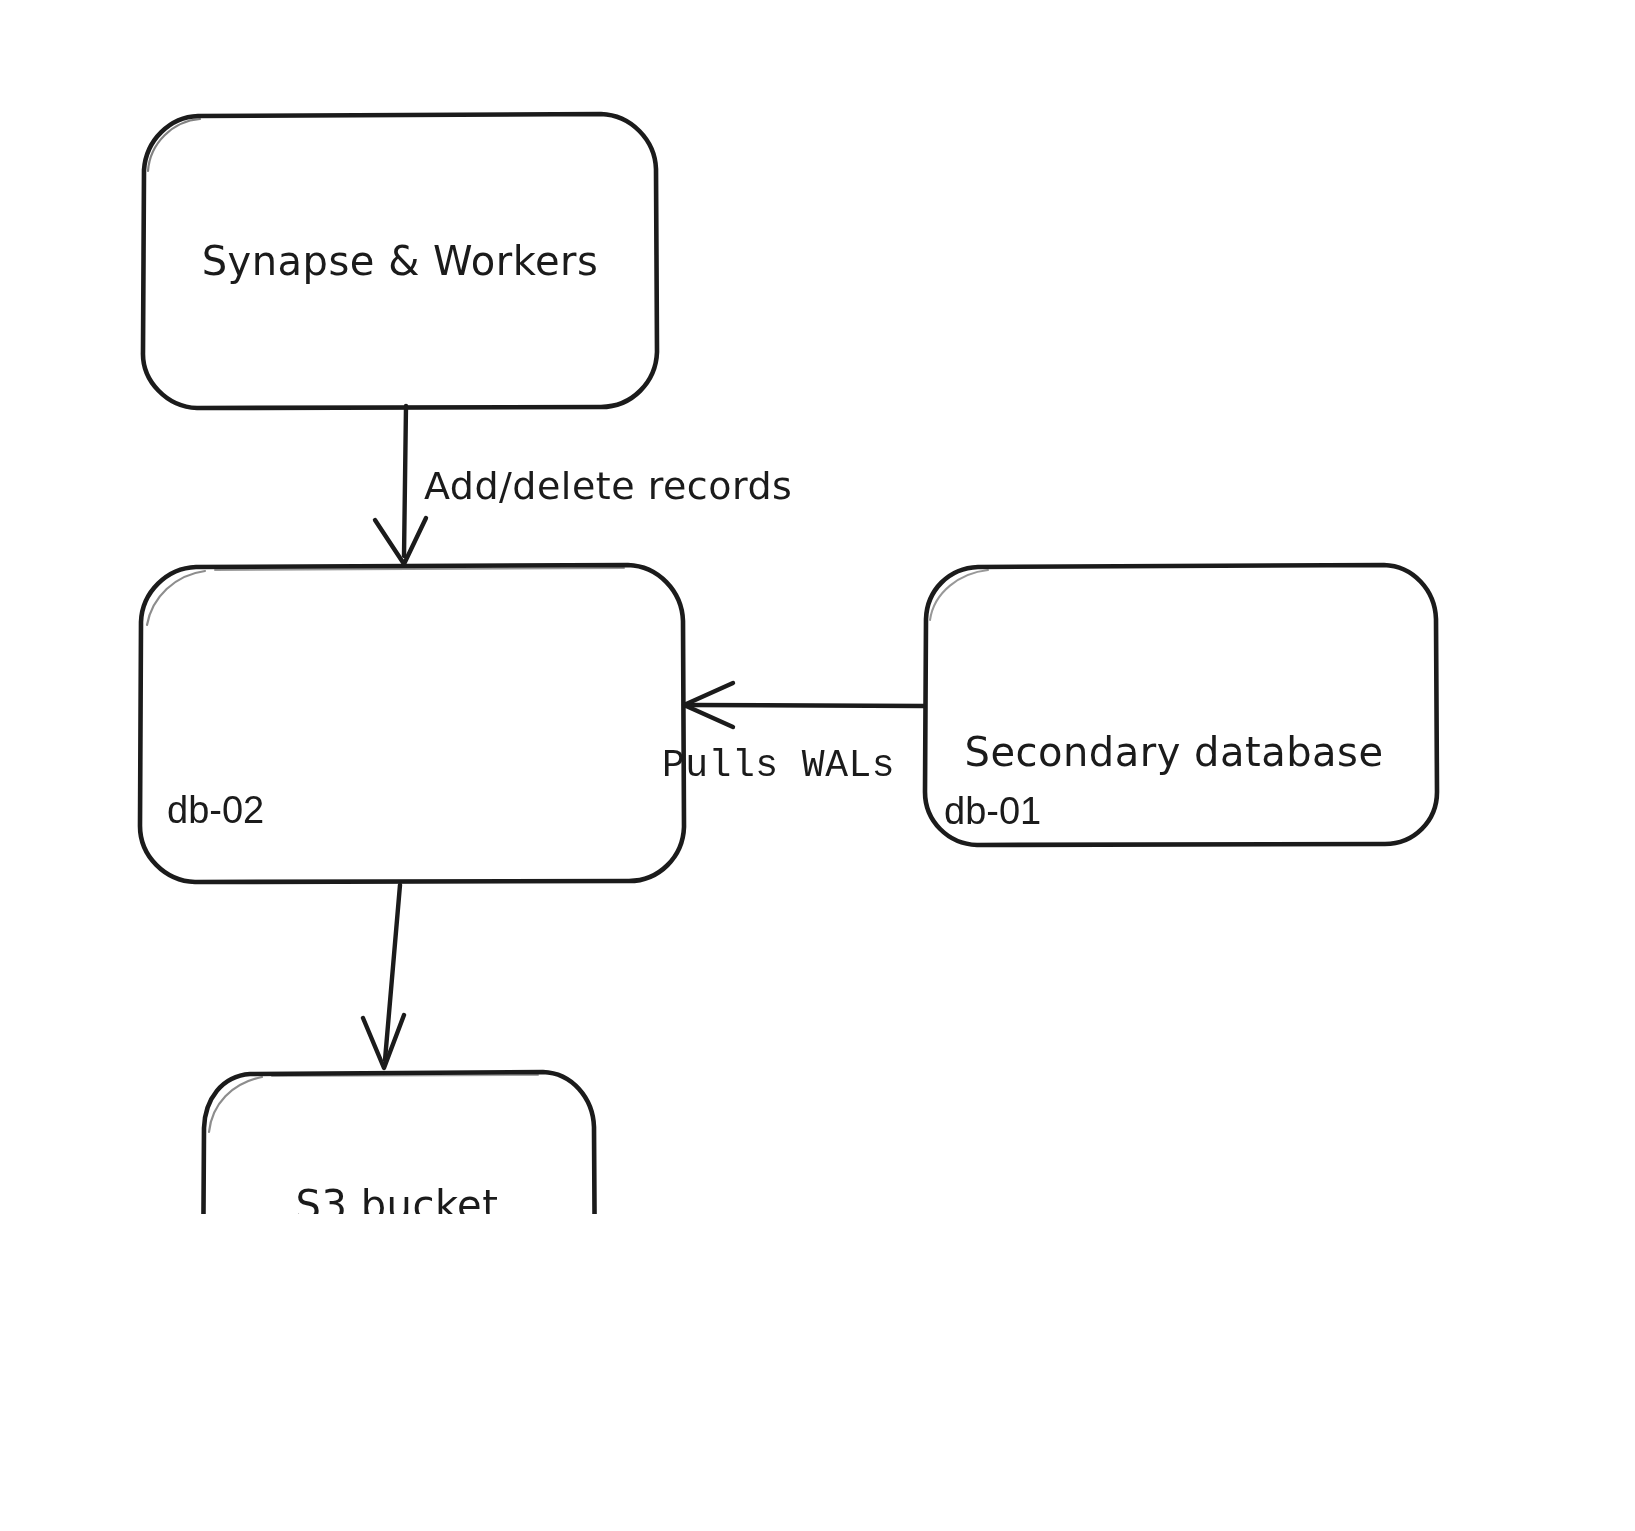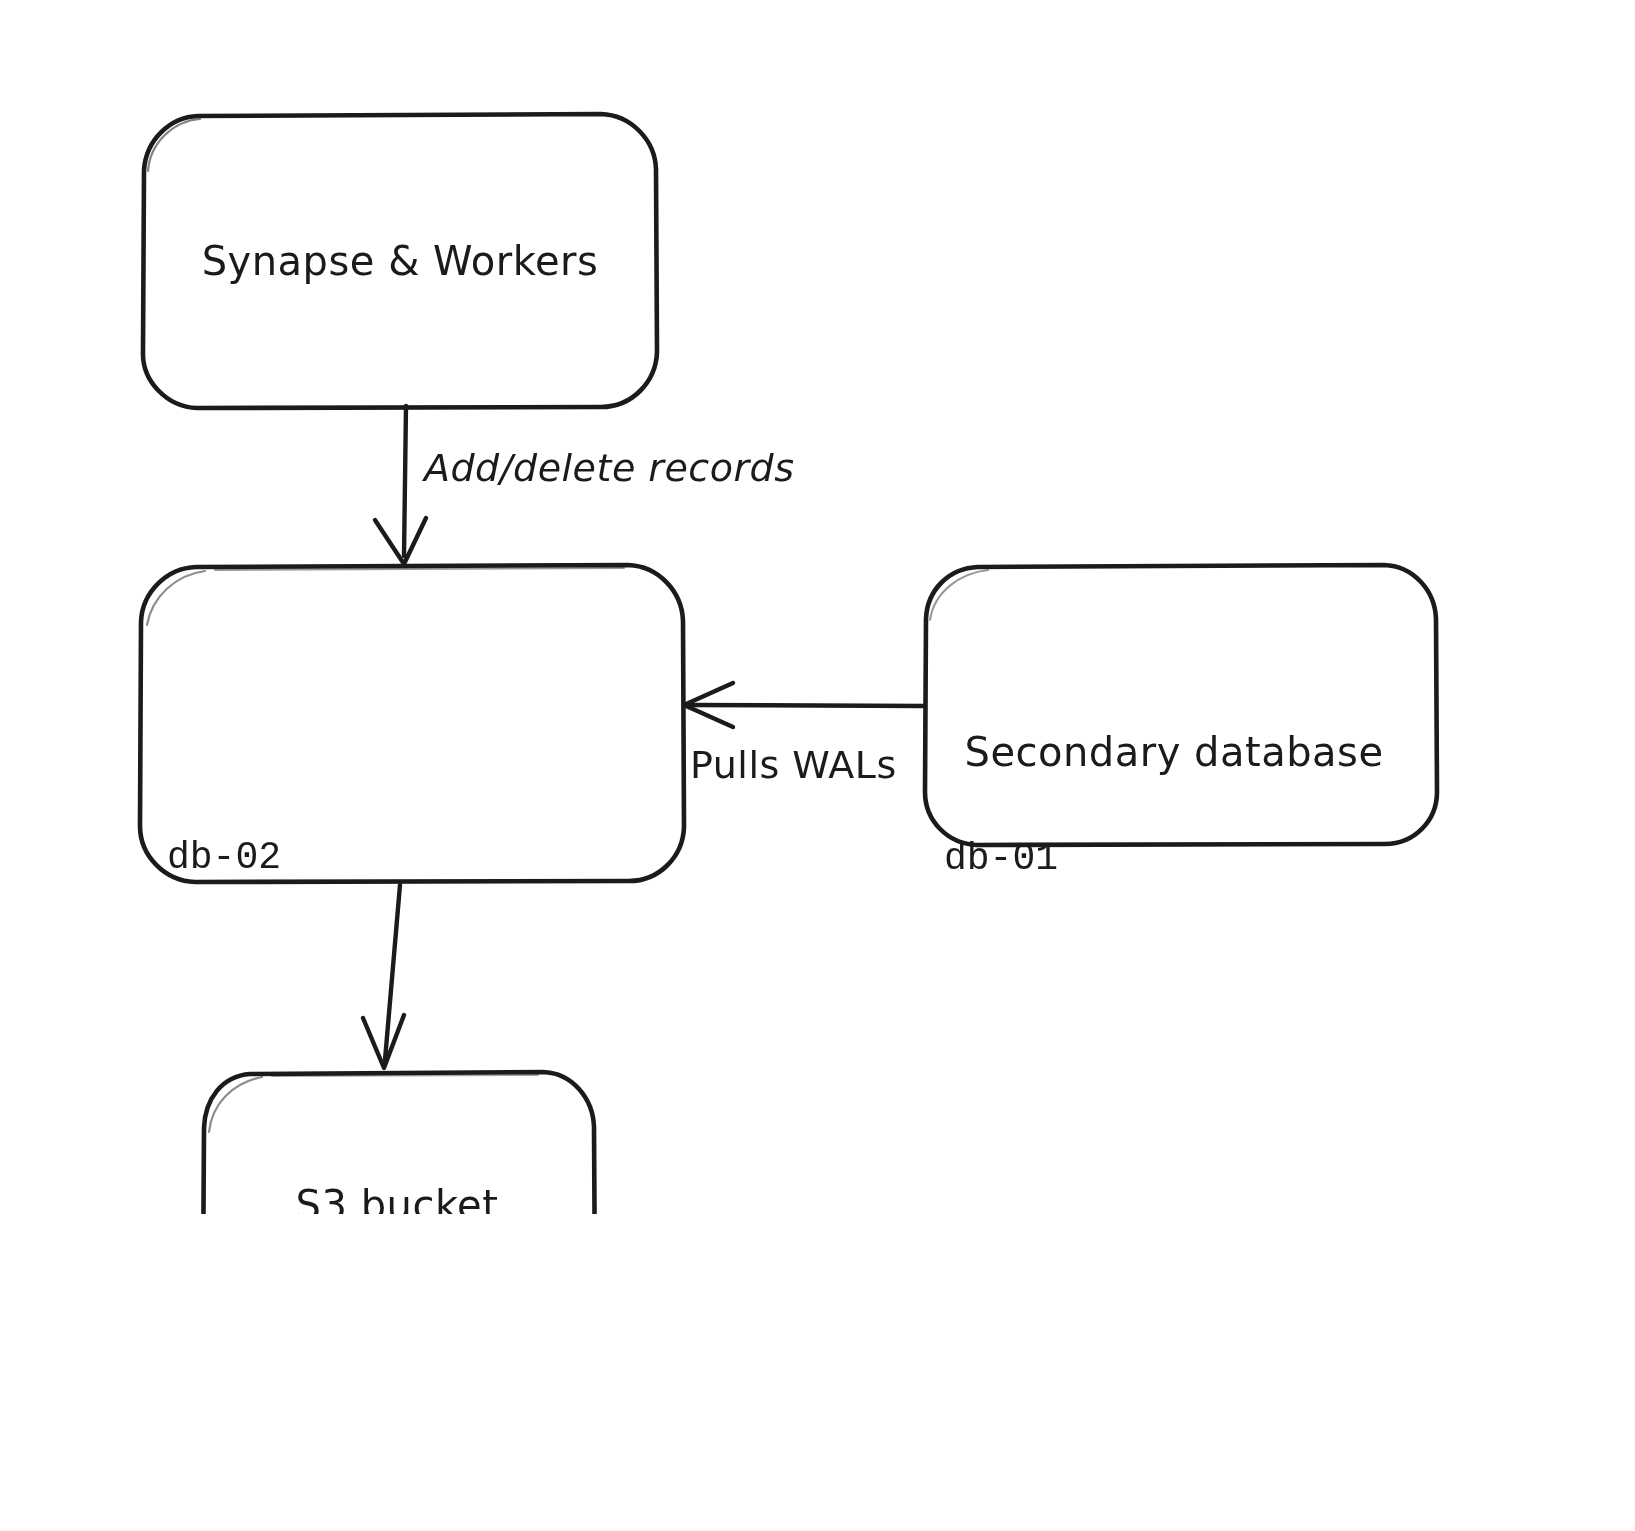--- a/index.html
+++ b/index.html
@@ -33,25 +33,24 @@
     pointer-events: none;
   }
   .node-label {
     font-family: "DejaVu Sans", sans-serif;
     font-size: 40px;
     letter-spacing: 0.5px;
     transform: translate(-50%, -50%);
     text-align: center;
   }
   .node-sublabel {
-    font-family: Liberation Mono, monospace;
+    font-family: Liberation Sans, sans-serif;
     font-size: 38px;
     letter-spacing: 0px;
     transform: translate(0, -50%);
-    margin-top: 47px;
   }
   .edge-label {
     font-family: "DejaVu Sans", sans-serif;
     font-size: 38px;
     letter-spacing: 0.5px;
     transform: translate(0, -50%);
   }
 </style>
 </head>
 <body>
@@ -136,18 +135,18 @@
 
 
   <div class="node-sublabel" style="left:167px; top:810px;">db-02</div>
 
   <div class="node-label" style="left:1174px; top:705px;margin-top:47px;">Secondary database</div>
 
   <div class="node-sublabel" style="left:944px; top:811px;">db-01</div>
 
   <div class="node-label" style="left:397px; top:1205px;">S3 bucket</div>
 
-  <div class="edge-label" style="left:424px; top:468px;font-style:italic;">Add/delete records</div>
+  <div class="edge-label" style="left:424px; top:486px;">Add/delete records</div>
 
-  <div class="edge-label" style="left:690px; top:765px;">Pulls WALs</div>
+  <div class="edge-label" style="left:662px; top:765px;font-family:Liberation Mono, monospace;">Pulls WALs</div>
 
 
 </div>
 
 </body></html>

